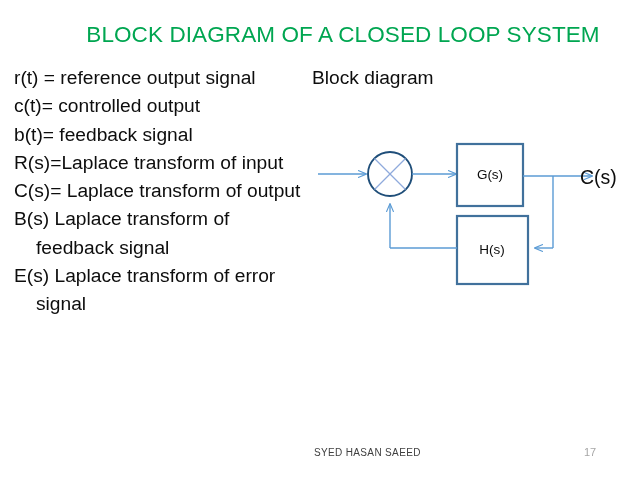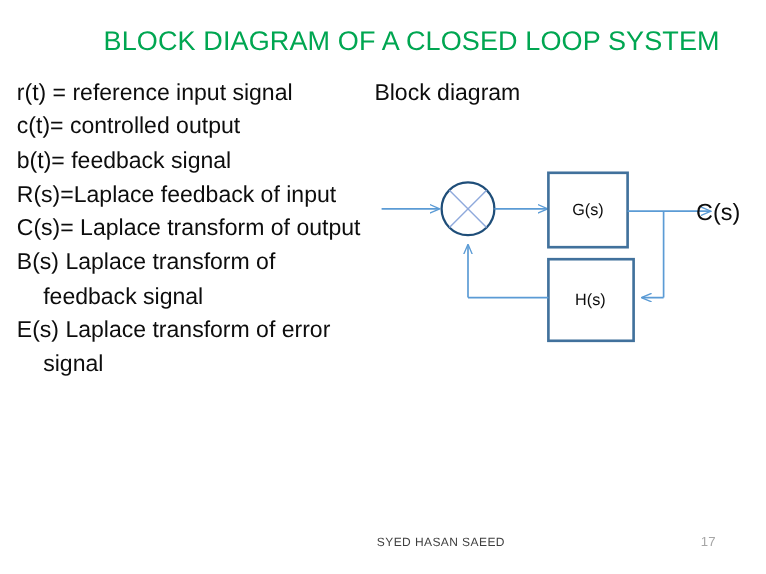--- a/index.html
+++ b/index.html
@@ -109,24 +109,24 @@
   }
 </style>
 </head>
 <body>
 
 <div id="slide">
 
   <div id="slide-title">BLOCK DIAGRAM OF A CLOSED LOOP SYSTEM</div>
 
   <div id="definitions">
-    <div class="def-line">r(t) = reference input signal</div>
+    <div class="def-line">r(t) = reference output signal</div>
     <div class="def-line">c(t)= controlled output</div>
     <div class="def-line">b(t)= feedback signal</div>
-    <div class="def-line">R(s)=Laplace feedback of input</div>
+    <div class="def-line">R(s)=Laplace transform of input</div>
     <div class="def-line">C(s)= Laplace transform of output</div>
     <div class="def-line">B(s) Laplace transform of feedback signal</div>
     <div class="def-line">E(s) Laplace transform of error signal</div>
   </div>
 
   <div id="diagram-heading">Block diagram</div>
 
   <div id="block-diagram">
     <svg id="diagram-svg" width="338" height="180" viewBox="0 0 338 180">
       <defs>

